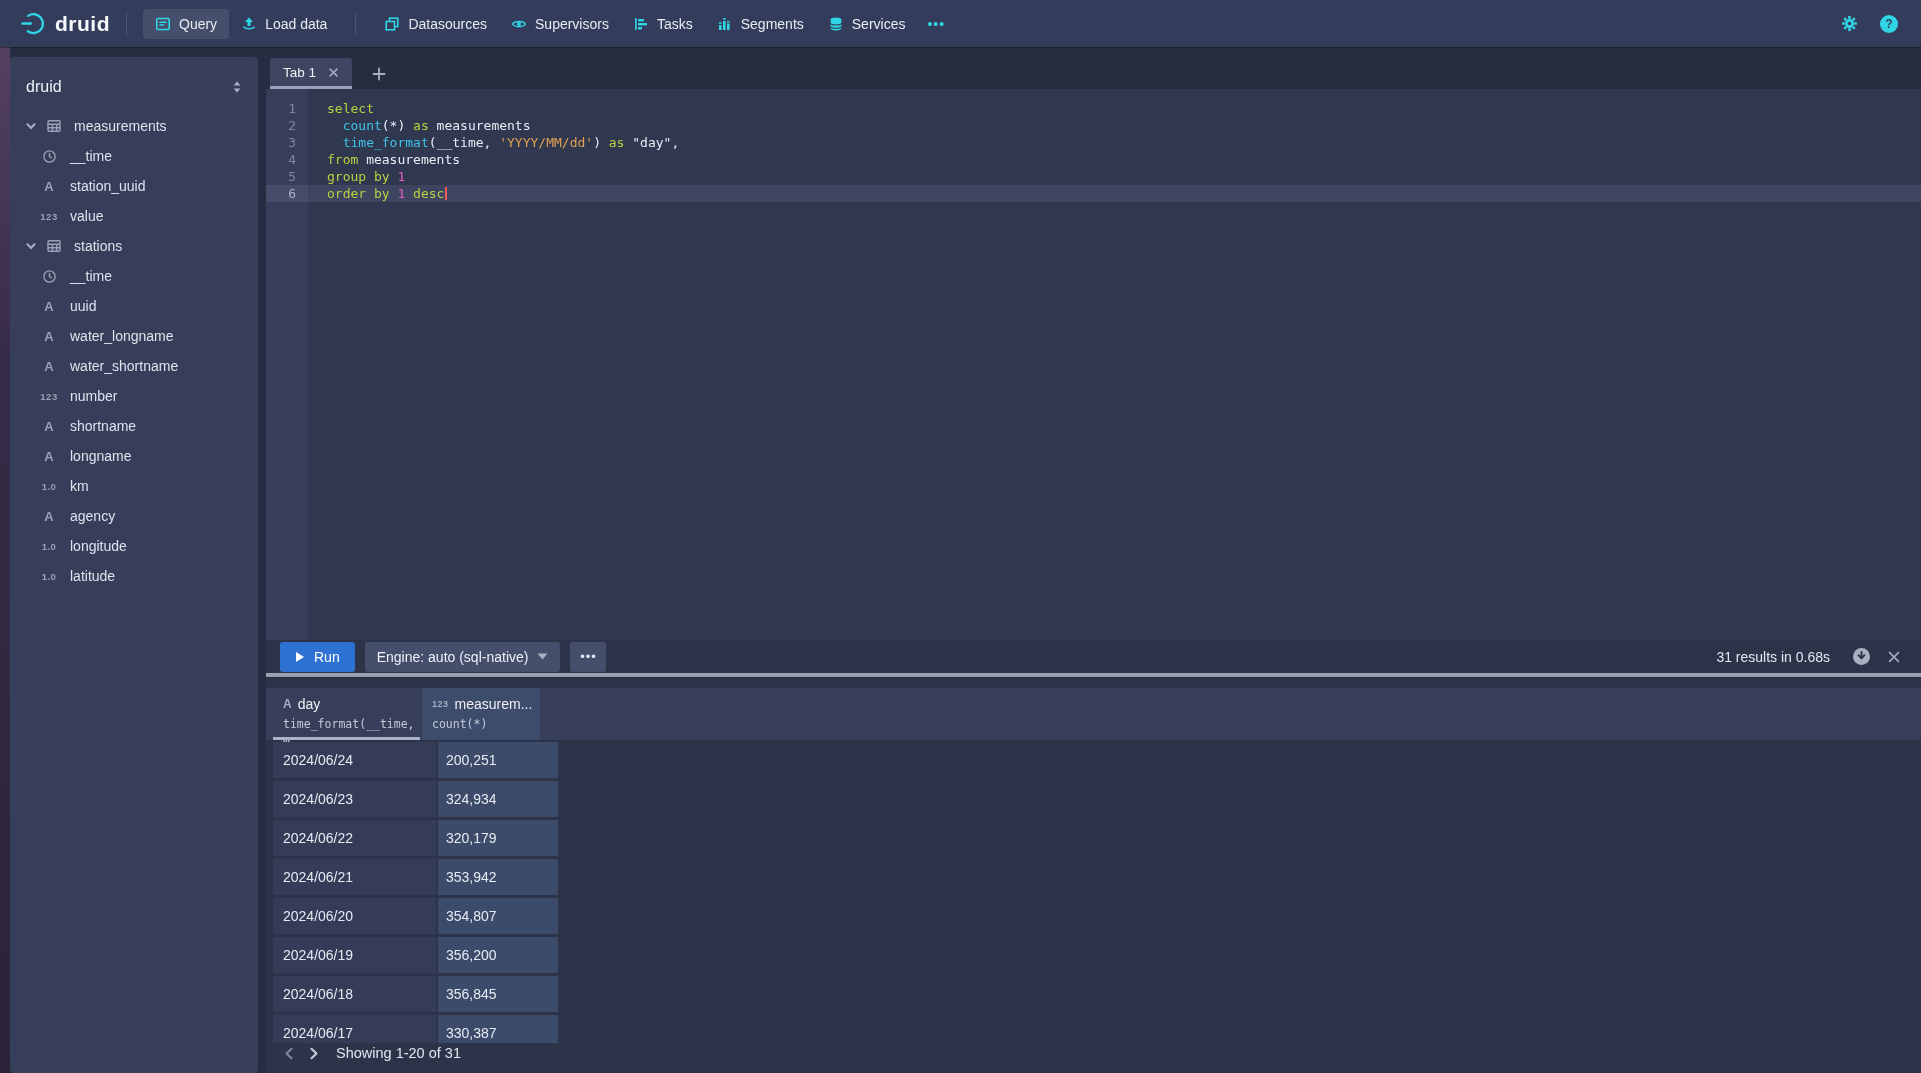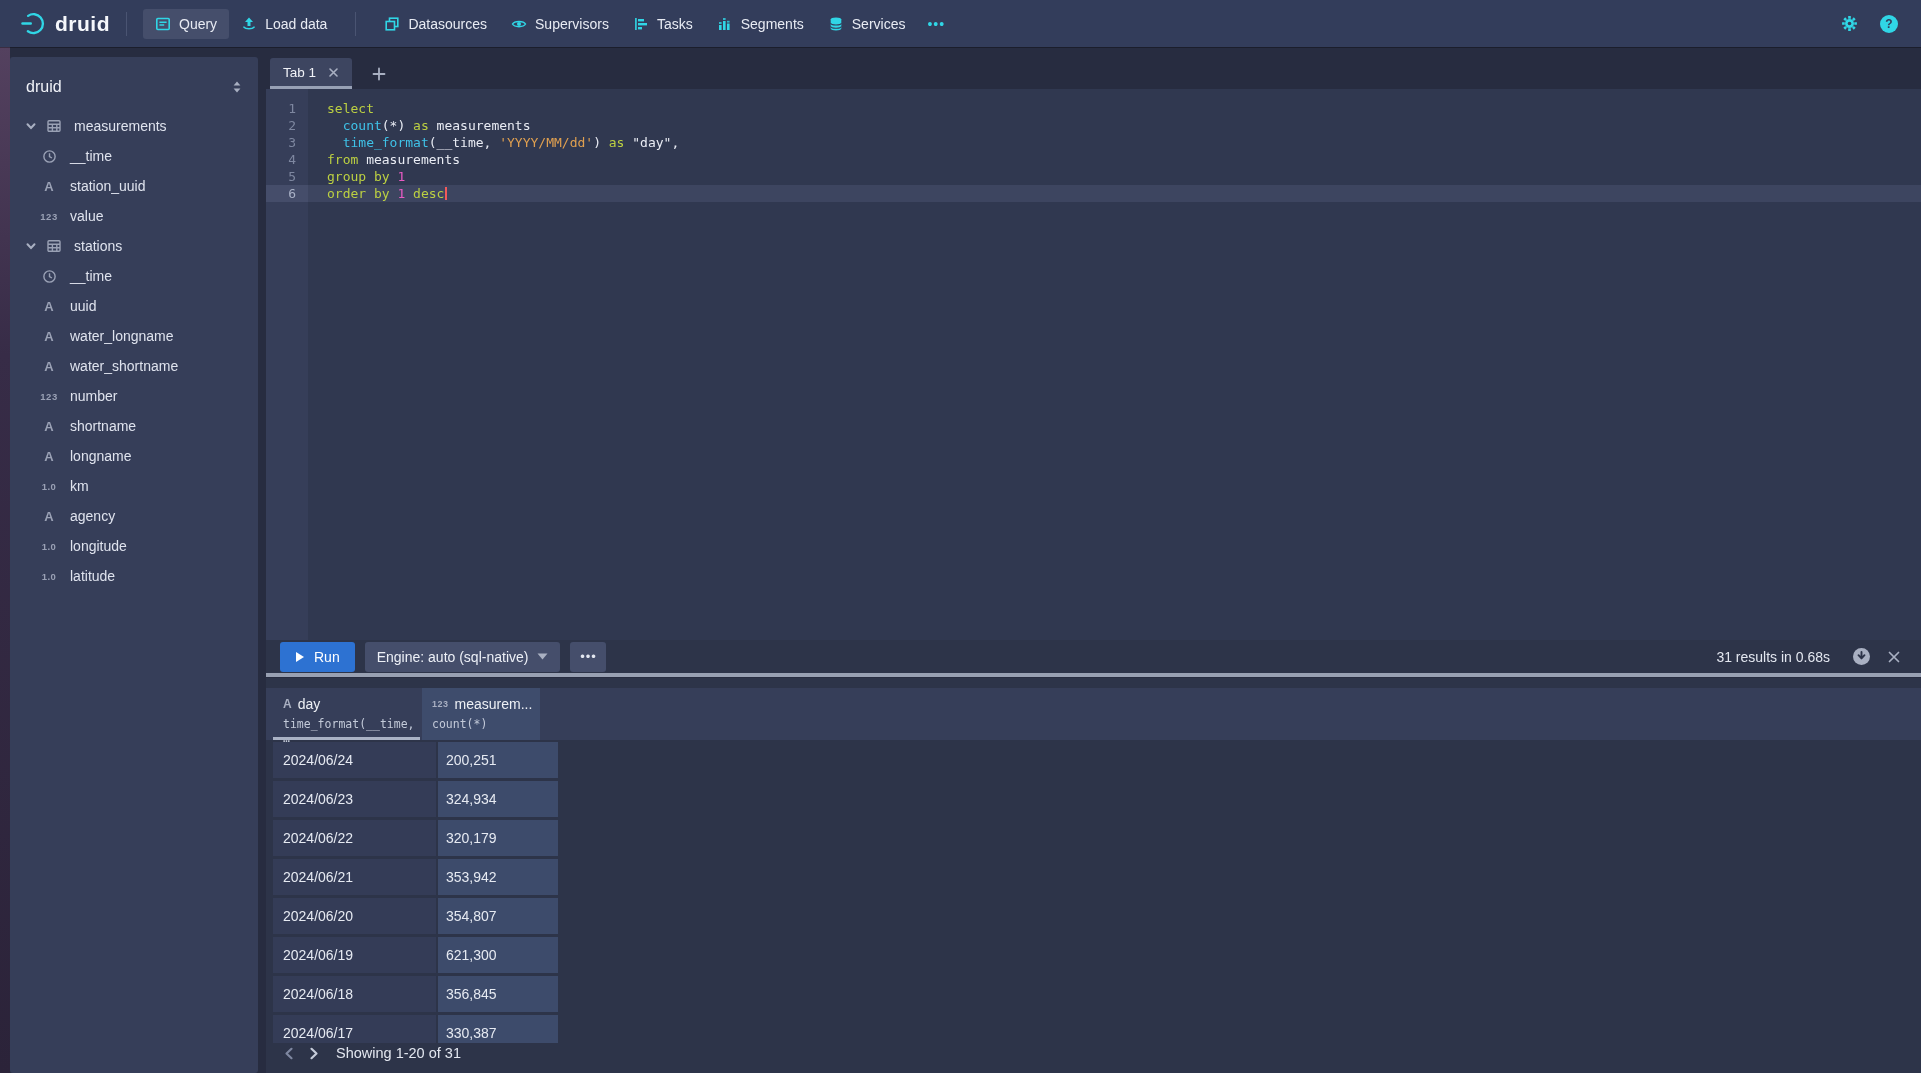--- a/index.html
+++ b/index.html
@@ -462,21 +462,21 @@
       <div class="rt-row">
         <div class="cell c1">2024/06/21</div>
         <div class="cell c2">353,942</div>
       </div>
       <div class="rt-row">
         <div class="cell c1">2024/06/20</div>
         <div class="cell c2">354,807</div>
       </div>
       <div class="rt-row">
         <div class="cell c1">2024/06/19</div>
-        <div class="cell c2">621,300</div>
+        <div class="cell c2">356,200</div>
       </div>
       <div class="rt-row">
         <div class="cell c1">2024/06/18</div>
         <div class="cell c2">356,845</div>
       </div>
       <div class="rt-row">
         <div class="cell c1">2024/06/17</div>
         <div class="cell c2">330,387</div>
       </div>
     </div>

